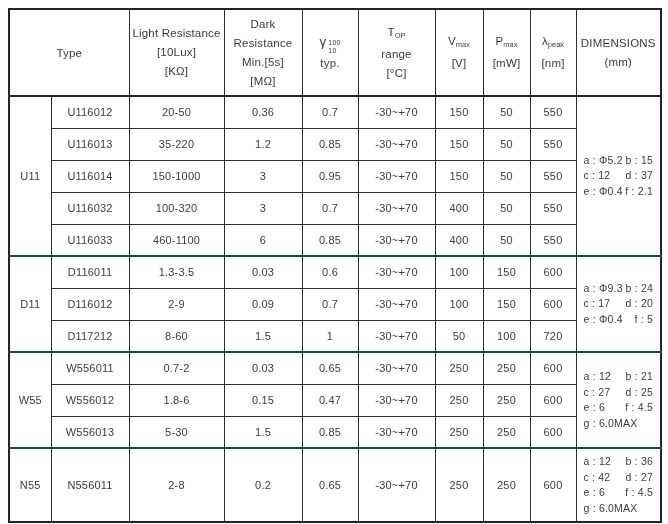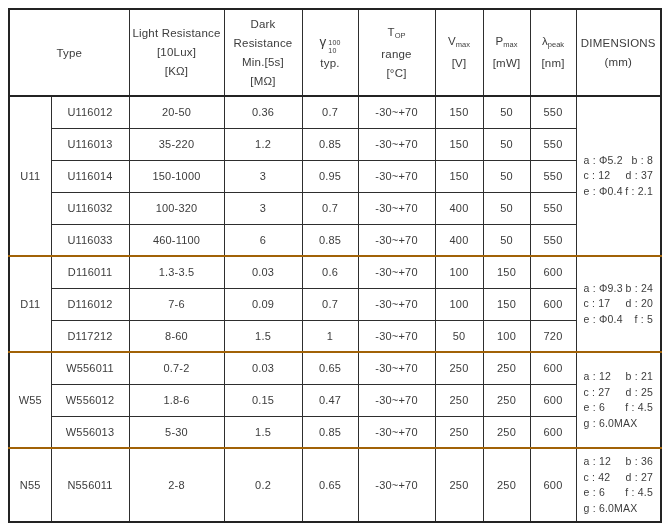--- a/index.html
+++ b/index.html
@@ -29,21 +29,21 @@
   }
   thead th {
     height: 85px;
     font-size: 11.5px;
     border-bottom: 2px solid #232323;
     letter-spacing: 0.2px;
   }
   thead th .hline { line-height: 19px; }
   tbody tr { height: 32px; }
   tbody td { font-size: 11px; letter-spacing: 0.2px; }
-  tr.group-start td { border-top: 2px solid #a16207; }
+  tr.group-start td { border-top: 2px solid #14532d; }
   sub { font-size: 7.5px; vertical-align: -2px; letter-spacing: 0; }
   .gsym { font-size: 13.5px; }
   .gfrac {
     display: inline-flex; flex-direction: column;
     font-size: 7px; line-height: 7.5px;
     text-align: left; margin-left: 2px; vertical-align: 1px;
   }
   .dims-cell { padding: 5px 7px; }
   .dims-line {
     display: flex; justify-content: space-between;
@@ -123,21 +123,21 @@
           <td>20-50</td>
           <td>0.36</td>
           <td>0.7</td>
           <td>-30~+70</td>
           <td>150</td>
           <td>50</td>
           <td>550</td>
           <td rowspan="5" class="dims-cell">
             <div class="dims-line">
               <span>a : Φ5.2</span>
-              <span>b : 8</span>
+              <span>b : 15</span>
             </div>
             <div class="dims-line">
               <span>c : 12</span>
               <span>d : 37</span>
             </div>
             <div class="dims-line">
               <span>e : Φ0.4</span>
               <span>f : 2.1</span>
             </div>
           </td>
@@ -202,21 +202,21 @@
               <span>d : 20</span>
             </div>
             <div class="dims-line">
               <span>e : Φ0.4</span>
               <span>f : 5</span>
             </div>
           </td>
         </tr>
         <tr>
           <td>D116012</td>
-          <td>7-6</td>
+          <td>2-9</td>
           <td>0.09</td>
           <td>0.7</td>
           <td>-30~+70</td>
           <td>100</td>
           <td>150</td>
           <td>600</td>
         </tr>
         <tr>
           <td>D117212</td>
           <td>8-60</td>

